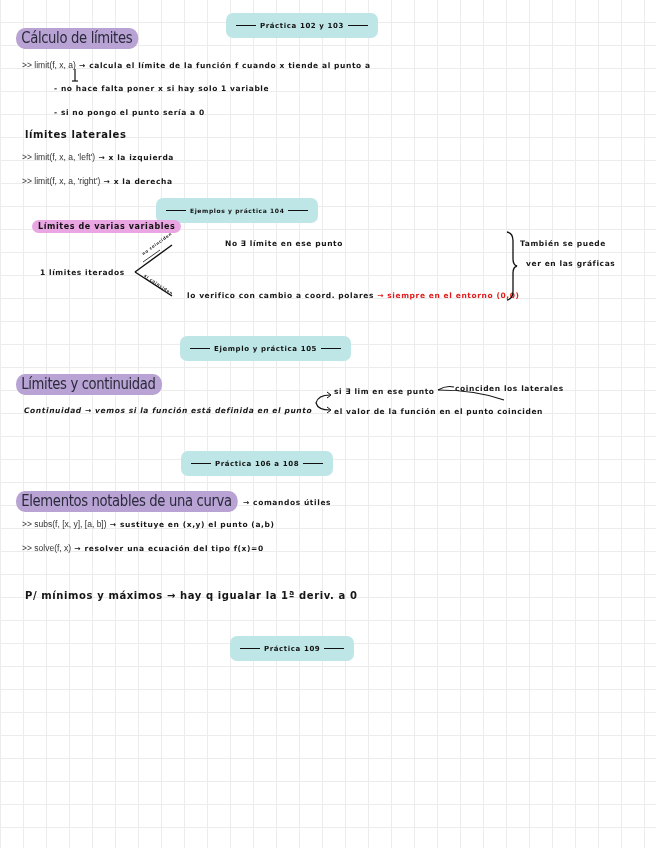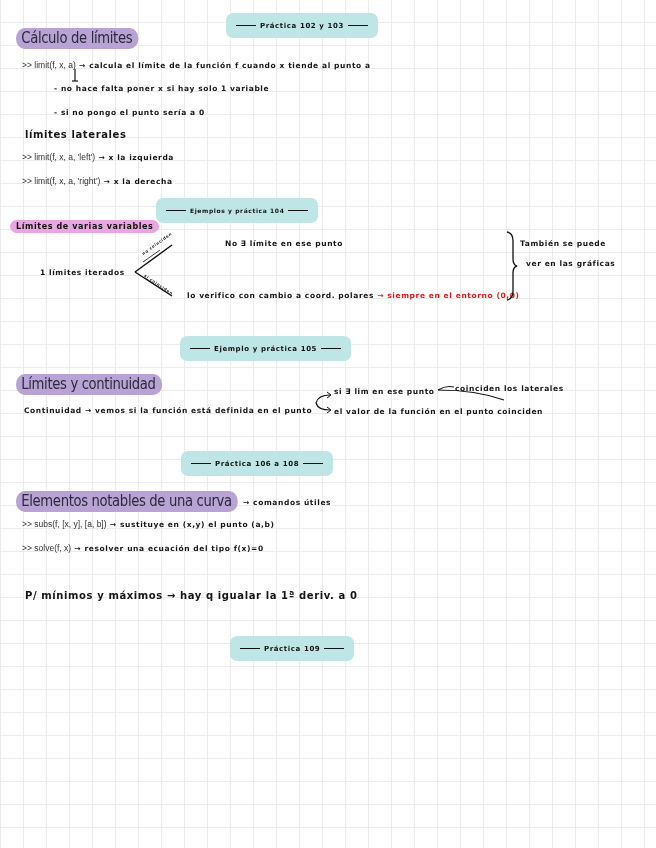--- a/index.html
+++ b/index.html
@@ -73,21 +73,21 @@
   <span>→</span>
   <span>x la derecha</span>
 </div>
 
 <div class="banner" style="left:156px; top:198px; font-size:6px;">
   <span class="dash"></span>
   <span>Ejemplos y práctica 104</span>
   <span class="dash"></span>
 </div>
 
-<div class="pink-pill pink" style="left:10px; top:220px;">Límites de varias variables</div>
+<div class="pink-pill pink" style="left:32px; top:220px;">Límites de varias variables</div>
 
 <div class="abs hand" style="left:40px; top:268px;text-align:center;">1 límites iterados</div>
 
 <svg style="left:130px; top:240px;" width="50" height="60">
   <line x1="5" y1="32" x2="42" y2="5" stroke="#111" stroke-width="1.4"></line>
   <line x1="5" y1="32" x2="42" y2="56" stroke="#111" stroke-width="1.4"></line>
   <line x1="13" y1="22" x2="30" y2="10" stroke="#111" stroke-width="0.8"></line>
   <line x1="15" y1="38" x2="33" y2="50" stroke="#111" stroke-width="0.8"></line>
 </svg>
 <div class="abs hand" style="left:141px; top:252px; font-size:4px; transform:rotate(-36deg); transform-origin:left top;">no coinciden</div>
@@ -107,21 +107,21 @@
 <div class="abs hand" style="left:526px; top:259px;">ver en las gráficas</div>
 
 <div class="banner" style="left:180px; top:336px;">
   <span class="dash"></span>
   <span>Ejemplo y práctica 105</span>
   <span class="dash"></span>
 </div>
 
 <div class="title-pill lilac" style="left:16px; top:374px;">Límites y continuidad</div>
 
-<div class="abs hand" style="left:24px; top:406px;">Continuidad → vemos si la función está definida en el punto</div>
+<div class="abs hand" style="left:24px; top:406px;font-style:italic;">Continuidad → vemos si la función está definida en el punto</div>
 
 <svg style="left:312px; top:392px;" width="22" height="22">
   <path d="M18 3 Q6 3 4 11 Q6 18 18 18" fill="none" stroke="#111" stroke-width="1.2"></path>
   <path d="M15 0 L19 3 L15 6" fill="none" stroke="#111" stroke-width="1"></path>
   <path d="M15 15 L19 18 L15 21" fill="none" stroke="#111" stroke-width="1"></path>
 </svg>
 <div class="abs hand" style="left:334px; top:387px;">si ∃ lim en ese punto</div>
 <svg style="left:436px; top:384px;" width="72" height="22">
   <path d="M2 6 Q10 1 18 3" fill="none" stroke="#111" stroke-width="1.1"></path>
   <path d="M2 6 Q40 6 68 16" fill="none" stroke="#111" stroke-width="1.1"></path>

